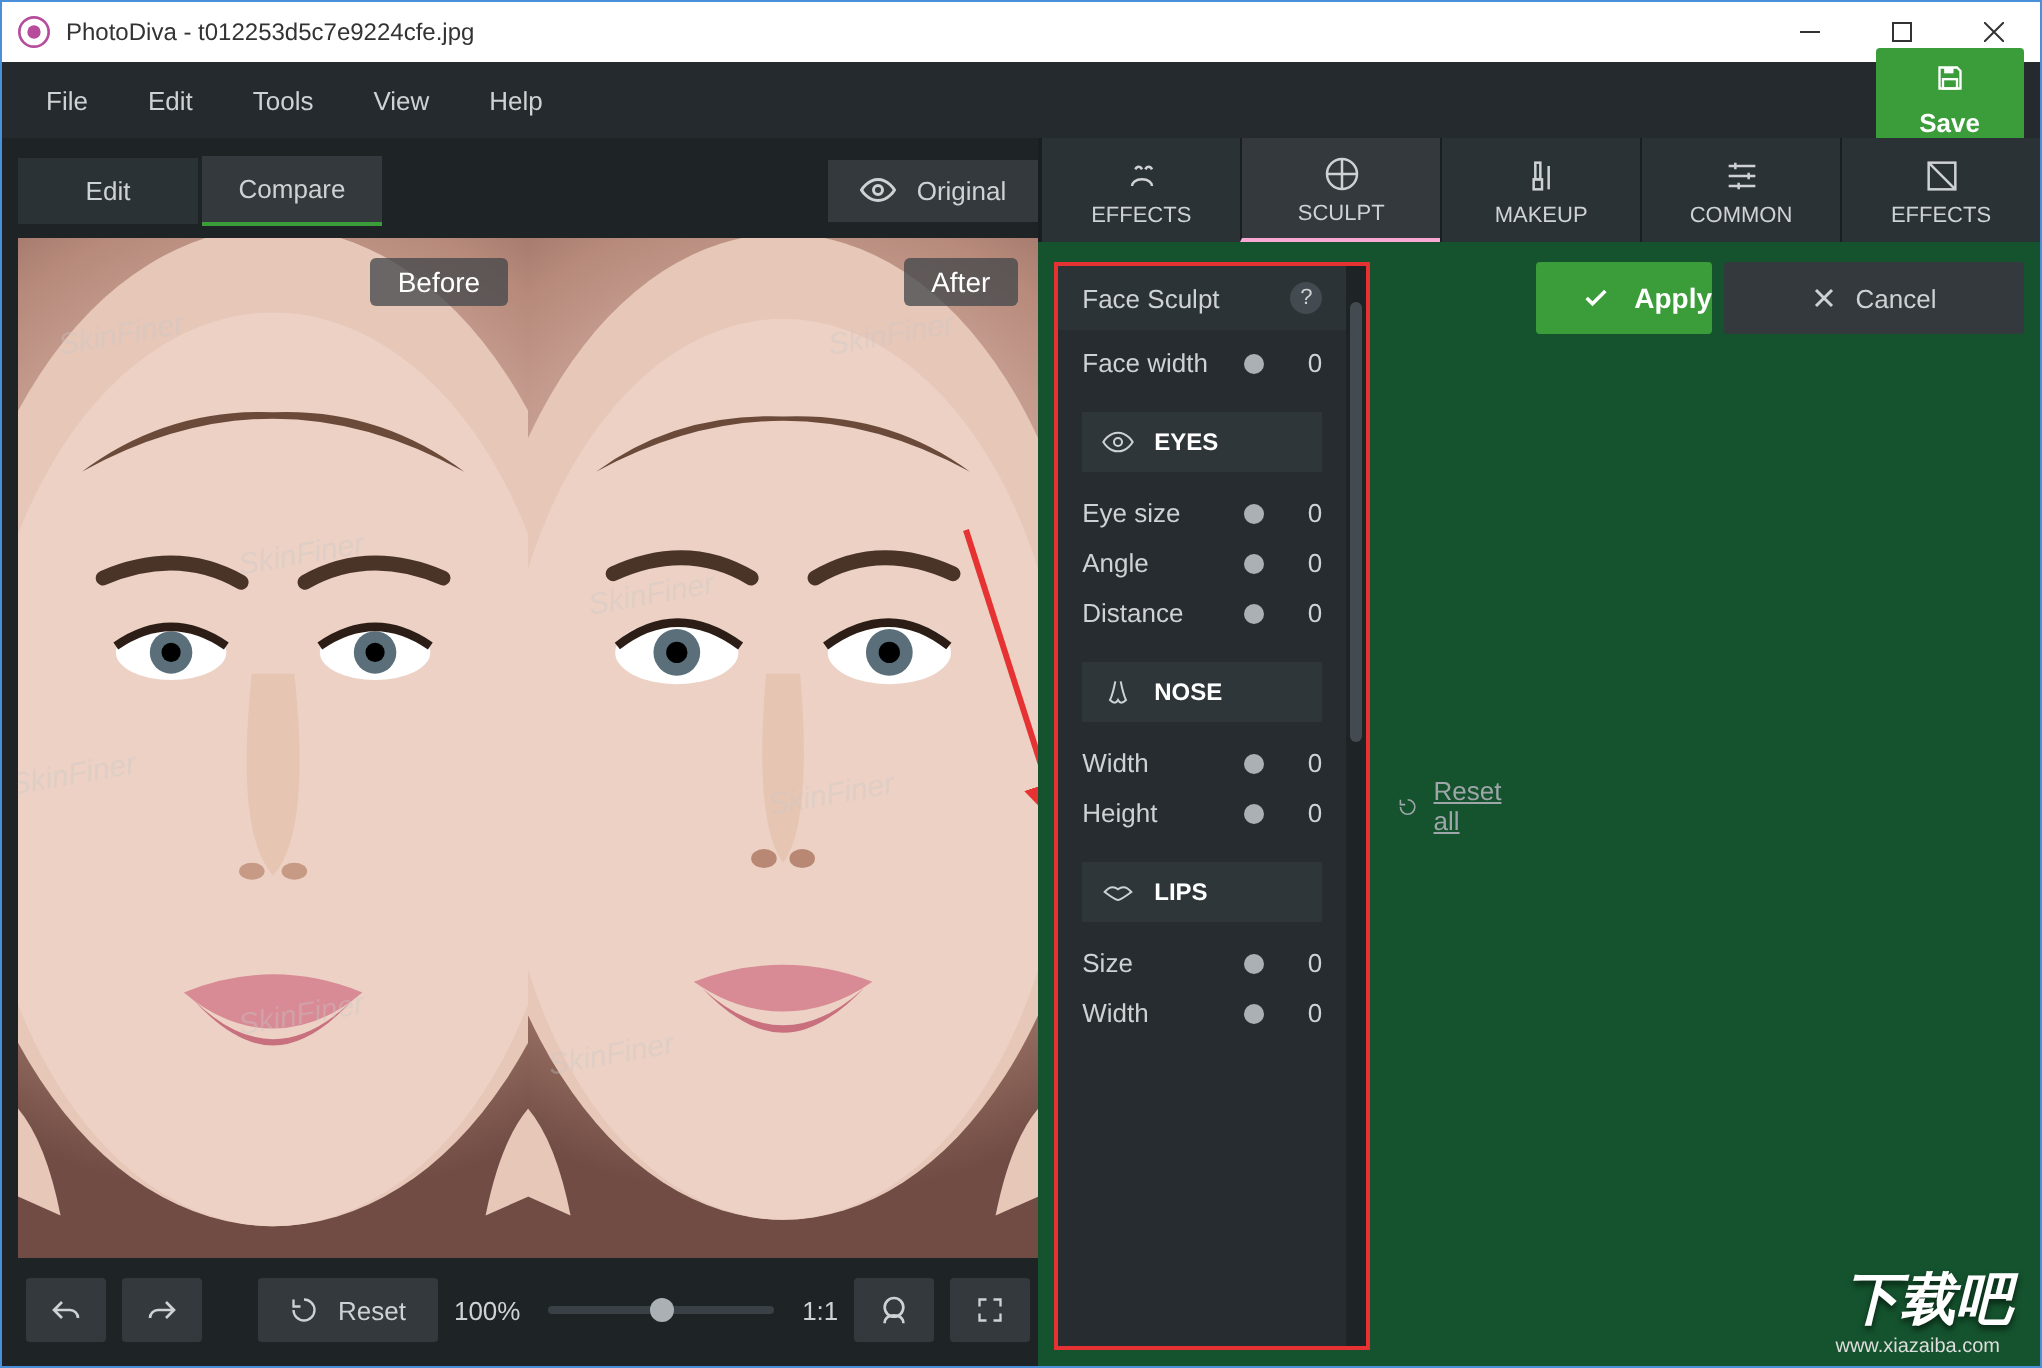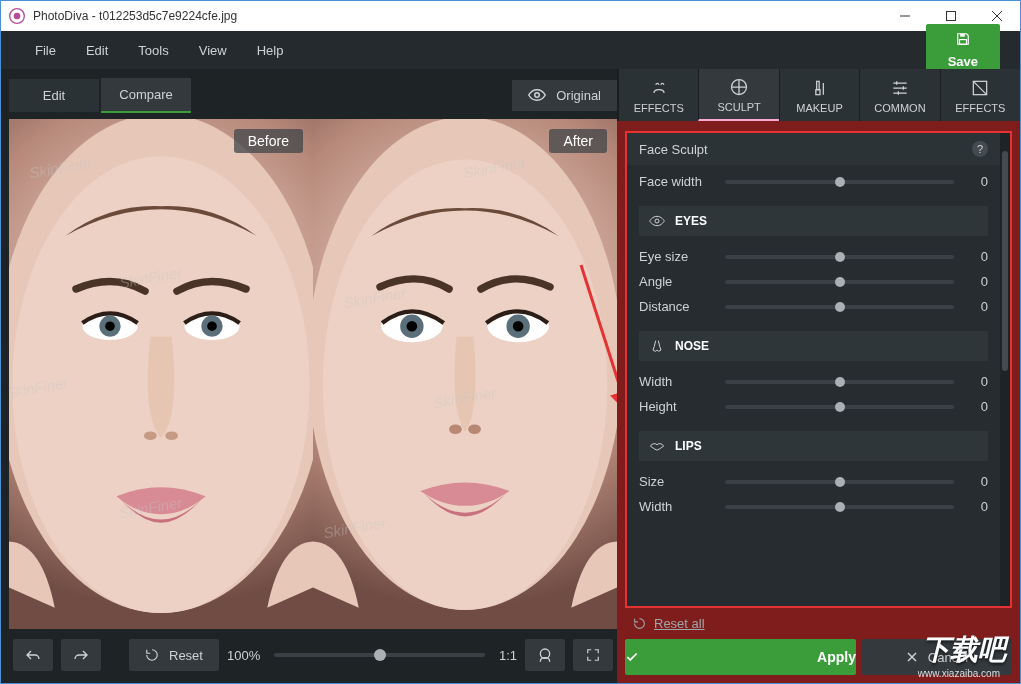--- a/index.html
+++ b/index.html
@@ -5,21 +5,21 @@
   * { margin: 0; padding: 0; box-sizing: border-box; font-family: "Segoe UI", Arial, sans-serif; }
   body { width: 1021px; height: 684px; background: #fff; overflow: hidden; border: 1px solid #4a90d9; position: relative; }
 
   
   .titlebar { height: 30px; background: #fff; display: flex; align-items: center; padding-left: 8px; }
   .titlebar .logo { width: 16px; height: 16px; margin-right: 8px; }
   .titlebar .title { font-size: 12px; color: #333; flex: 1; }
   .titlebar .winbtn { width: 46px; height: 30px; display: flex; align-items: center; justify-content: center; color: #333; }
 
   
-  .menubar { height: 38px; background: #242a2e; display: flex; align-items: center; padding: 0 20px; gap: 2px; }
+  .menubar { height: 38px; background: #242a2e; display: flex; align-items: center; padding: 0 8px; gap: 2px; }
   .menu-item { color: #cfd2d4; font-size: 13px; padding: 6px 14px; }
   .menu-spacer { flex: 1; }
   .save-btn { background: #3a9d3a; color: #fff; font-size: 13px; font-weight: 600; padding: 8px 22px; border-radius: 2px; display: flex; align-items: center; gap: 8px; flex-direction: column; }
 
   .app-body { display: flex; height: calc(100% - 68px); background: #1e2326; }
 
   
   .left-pane { width: 616px; display: flex; flex-direction: column; padding: 8px 0 8px 8px; gap: 6px; }
   .view-toolbar { display: flex; align-items: center; gap: 2px; height: 36px; }
   .view-tab { background: #2b3236; color: #cfd2d4; font-size: 13px; padding: 9px 0; width: 90px; text-align: center; }
@@ -43,21 +43,21 @@
   .track { flex: 1; height: 4px; background: #3a4146; border-radius: 2px; position: relative; }
   .thumb { position: absolute; left: 50%; top: 50%; width: 12px; height: 12px; background: #aab0b4; border-radius: 50%; transform: translate(-50%,-50%); }
 
   
   .right-pane { flex: 1; display: flex; flex-direction: column; }
   .mode-tabs { display: flex; background: #242a2e; border-left: 1px solid #1a1e21; }
   .mode-tab { flex: 1; color: #cfd2d4; display: flex; flex-direction: column; align-items: center; justify-content: center; gap: 4px; font-size: 11px; padding: 8px 0 6px; border-left: 1px solid #1a1e21; background: #2b3236; }
   .mode-tab.active { background: #33393d; border-bottom: 2px solid #f9a8d4; }
   .mode-tab svg { width: 20px; height: 20px; }
 
-  .panel-outer { flex: 1; padding: 10px 8px 8px 8px; background: #7f1d1d; display: flex; flex-direction: column; gap: 6px; }
+  .panel-outer { flex: 1; padding: 10px 8px 8px 8px; background: #14532d; display: flex; flex-direction: row; gap: 6px; }
   .panel-box { flex: 1; border: 2px solid #e63232; position: relative; background: #262c30; display: flex; }
   .panel-scroll { flex: 1; overflow: hidden; }
   .panel-sb { width: 10px; background: #1e2326; display: flex; align-items: flex-start; padding: 18px 2px; }
   .sb-thumb { width: 6px; height: 220px; background: #444b50; border-radius: 3px; }
 
   .sect-header { background: #2c3337; color: #cfd2d4; font-size: 13px; padding: 8px 12px; display: flex; align-items: center; justify-content: space-between; }
   .help-dot { width: 16px; height: 16px; border-radius: 50%; background: #444b50; color: #cfd2d4; font-size: 11px; display: flex; align-items: center; justify-content: center; }
 
   .section { padding: 4px 12px 2px; }
   .group-header { background: #2e363a; color: #fff; font-size: 12px; font-weight: 700; padding: 8px 10px; display: flex; align-items: flex-start; gap: 10px; margin: 12px 0 8px; }
@@ -65,21 +65,21 @@
 
   .slider-row { display: flex; align-items: center; gap: 10px; padding: 5px 0; color: #cfd2d4; font-size: 13px; }
   .slider-row .lbl { width: 76px; }
   .slider-row .strack { flex: 1; height: 4px; background: #3a4146; border-radius: 2px; position: relative; }
   .slider-row .sthumb { position: absolute; left: 50%; top: 50%; width: 10px; height: 10px; background: #aab0b4; border-radius: 50%; transform: translate(-50%,-50%); }
   .slider-row .val { width: 24px; text-align: right; }
 
   .reset-link { color: #9fa6aa; font-size: 13px; display: flex; align-items: center; gap: 8px; padding: 2px 8px; text-decoration: underline; }
 
   .apply-row { display: flex; gap: 6px; height: 36px; }
-  .apply-btn { flex: 1; background: #3a9d3a; color: #fff; font-size: 14px; font-weight: 600; border-radius: 2px; display: flex; align-items: center; justify-content: space-between; gap: 12px; }
+  .apply-btn { flex: 1; background: #3a9d3a; color: #fff; font-size: 14px; font-weight: 600; border-radius: 2px; display: flex; align-items: center; justify-content: space-between; gap: 12px; padding-left: 23px; }
   .cancel-btn { width: 150px; background: #33393d; color: #cfd2d4; font-size: 13px; border-radius: 2px; display: flex; align-items: center; justify-content: center; gap: 10px; }
 
   .overlay-wm { position: absolute; right: 14px; bottom: 14px; color: #fff; font-size: 28px; font-weight: 900; font-style: italic; text-shadow: 0 2px 3px rgba(0,0,0,0.6); pointer-events: none; }
   .overlay-sub { position: absolute; right: 20px; bottom: 4px; color: #ddd; font-size: 10px; pointer-events: none; }
 </style>
 </head>
 <body>
 
 <div class="titlebar">
   <svg class="logo" viewBox="0 0 24 24">

